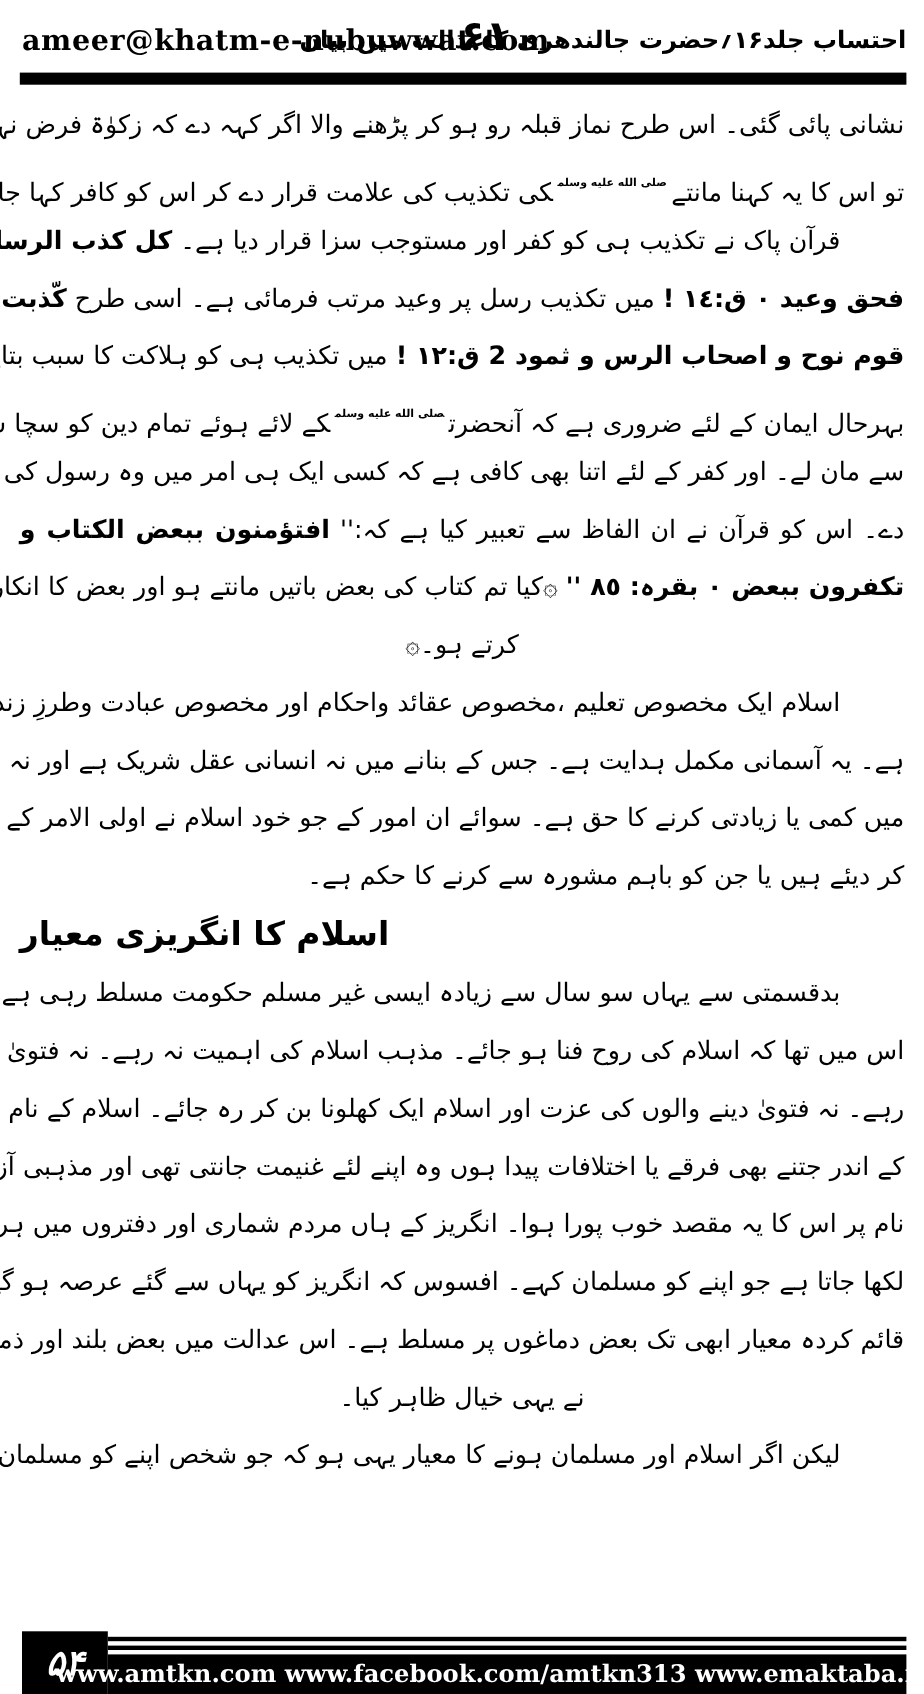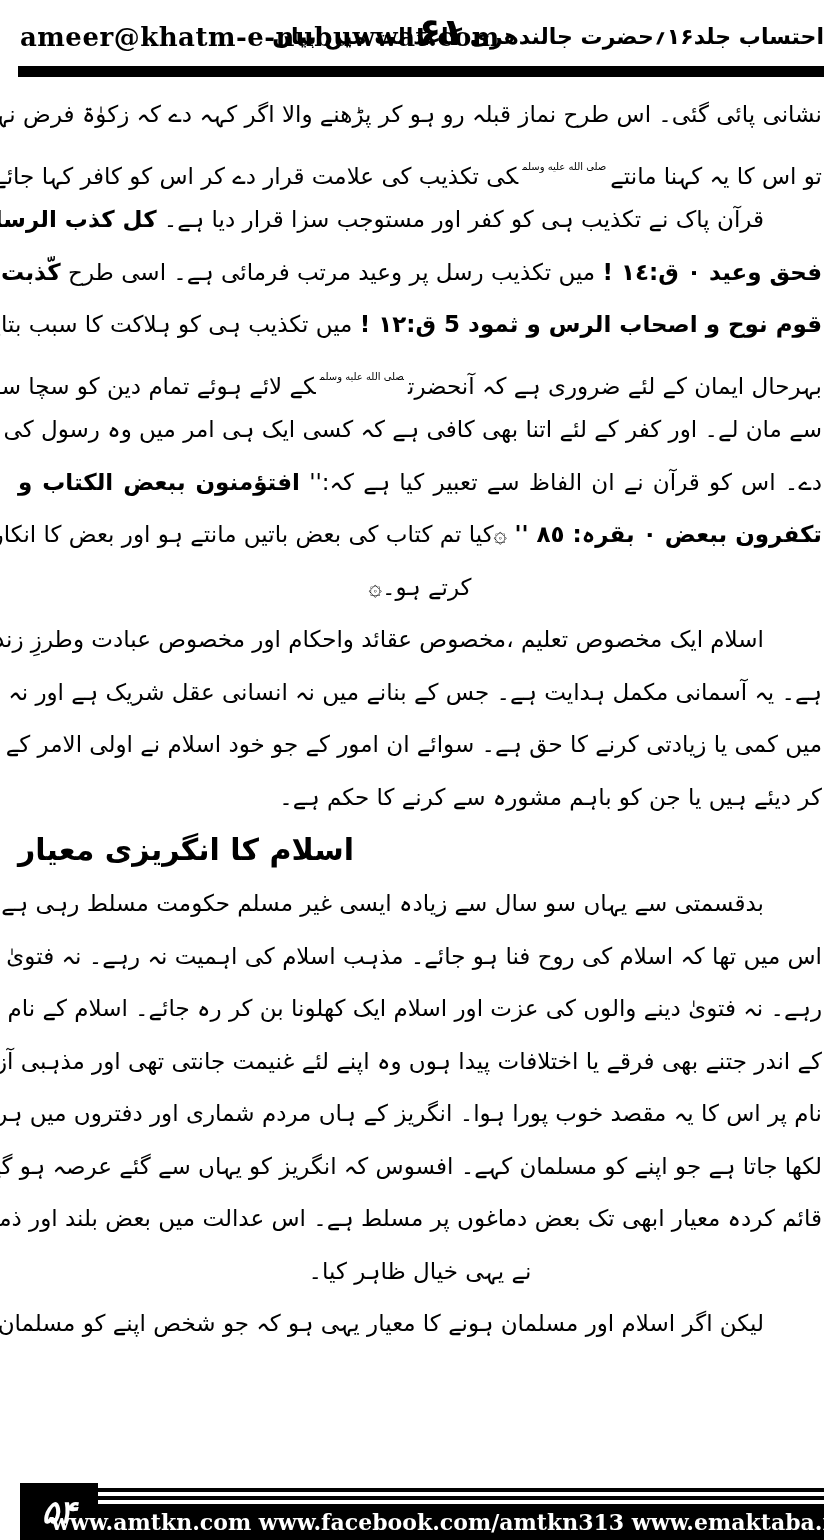--- a/index.html
+++ b/index.html
@@ -15,21 +15,21 @@
   
   .body-text{position:absolute;left:18px;top:88px;width:804px;direction:rtl;}
   .line{height:52.5px;line-height:52.5px;font-size:23px;white-space:nowrap;
         text-align:justify;text-align-last:justify;}
   .line.indent{padding-right:58px;}
   .line.center{text-align:left;text-align-last:center;}
   .line.right{text-align:right;text-align-last:right;}
   .line.heading{font-size:30px;font-weight:bold;height:54px;line-height:54px;
                 text-align:right;text-align-last:left;}
   .b{font-weight:bold;}
-  .pbuh{font-size:10px;vertical-align:14px;margin:16px 4px;white-space:nowrap;}
+  .pbuh{font-size:10px;vertical-align:14px;margin:16px 4px;white-space:nowrap;font-weight:bold;}
   .gap{display:inline-block;width:64px;}
   
   .footer{position:absolute;left:0;top:1483px;width:840px;height:57px;padding-left:48px;}
   .f-pagebox{position:absolute;left:20px;top:0;width:78px;height:57px;background:#000;
              color:#fff;display:flex;align-items:center;justify-content:center;
              font-size:32px;font-weight:bold;font-style:italic;}
   .f-bar-wrap{position:absolute;left:98px;top:5px;width:726px;}
   .f-stripe{height:4px;background:#000;margin-bottom:4px;}
   .f-bar{height:36px;background:#000;color:#fff;display:flex;align-items:center;
          justify-content:center;font-family:"DejaVu Serif",serif;font-weight:bold;
@@ -41,21 +41,21 @@
 <div class="hdr-email">ameer@khatm-e-nubuwwat.com</div>
 <div class="hdr-num">۶۱</div>
 <div class="hdr-title" dir="rtl">احتساب جلد۱۶؍حضرت جالندھری کاعدالت میں بیان</div>
 <div class="hdr-rule"></div>
 
 <div class="body-text" dir="rtl">
     <div class="line"><span>نشانی پائی گئی۔ اس طرح نماز قبلہ رو ہو کر پڑھنے والا اگر کہہ دے کہ زکوٰۃ فرض نہیں یا جہاد حرام ہے</span></div>
     <div class="line"><span>تو اس کا یہ کہنا مانتے</span><span class="pbuh">صلى الله عليه وسلم</span><span>کی تکذیب کی علامت قرار دے کر اس کو کافر کہا جائے گا۔</span></div>
     <div class="line indent"><span>قرآن پاک نے تکذیب ہی کو کفر اور مستوجب سزا قرار دیا ہے۔ </span><span class="b">کل کذب الرسل</span></div>
     <div class="line"><span class="b">فحق وعید ۰ ق:١٤ !</span><span> میں تکذیب رسل پر وعید مرتب فرمائی ہے۔ اسی طرح </span><span class="b">کّذبت قبلھم</span></div>
-    <div class="line"><span class="b">قوم نوح و اصحاب الرس و ثمود 5 ق:١٢ !</span><span> میں تکذیب ہی کو ہلاکت کا سبب بتایا ہے۔</span></div>
+    <div class="line"><span class="b">قوم نوح و اصحاب الرس و ثمود 2 ق:١٢ !</span><span> میں تکذیب ہی کو ہلاکت کا سبب بتایا ہے۔</span></div>
     <div class="line"><span>بہرحال ایمان کے لئے ضروری ہے کہ آنحضرت</span><span class="pbuh">صلى الله عليه وسلم</span><span>کے لائے ہوئے تمام دین کو سچا سمجھ کر دل</span></div>
     <div class="line"><span>سے مان لے۔ اور کفر کے لئے اتنا بھی کافی ہے کہ کسی ایک ہی امر میں وہ رسول کی تکذیب کر</span></div>
     <div class="line"><span>دے۔ اس کو قرآن نے ان الفاظ سے تعبیر کیا ہے کہ:'' </span><span class="b">افتؤمنون ببعض الکتاب و</span></div>
     <div class="line"><span class="b">تکفرون ببعض ۰ بقرہ: ٨٥ ''</span><span> ۞کیا تم کتاب کی بعض باتیں مانتے ہو اور بعض کا انکار</span></div>
     <div class="line center"><span>کرتے ہو۔۞</span></div>
     <div class="line indent"><span>اسلام ایک مخصوص تعلیم ،مخصوص عقائد واحکام اور مخصوص عبادت وطرزِ زندگی کا نام</span></div>
     <div class="line"><span>ہے۔ یہ آسمانی مکمل ہدایت ہے۔ جس کے بنانے میں نہ انسانی عقل شریک ہے اور نہ اسے اس</span></div>
     <div class="line"><span>میں کمی یا زیادتی کرنے کا حق ہے۔ سوائے ان امور کے جو خود اسلام نے اولی الامر کے حوالہ</span></div>
     <div class="line right"><span>کر دیئے ہیں یا جن کو باہم مشورہ سے کرنے کا حکم ہے۔</span></div>
     <div class="line heading"><span>اسلام کا انگریزی معیار</span></div>

